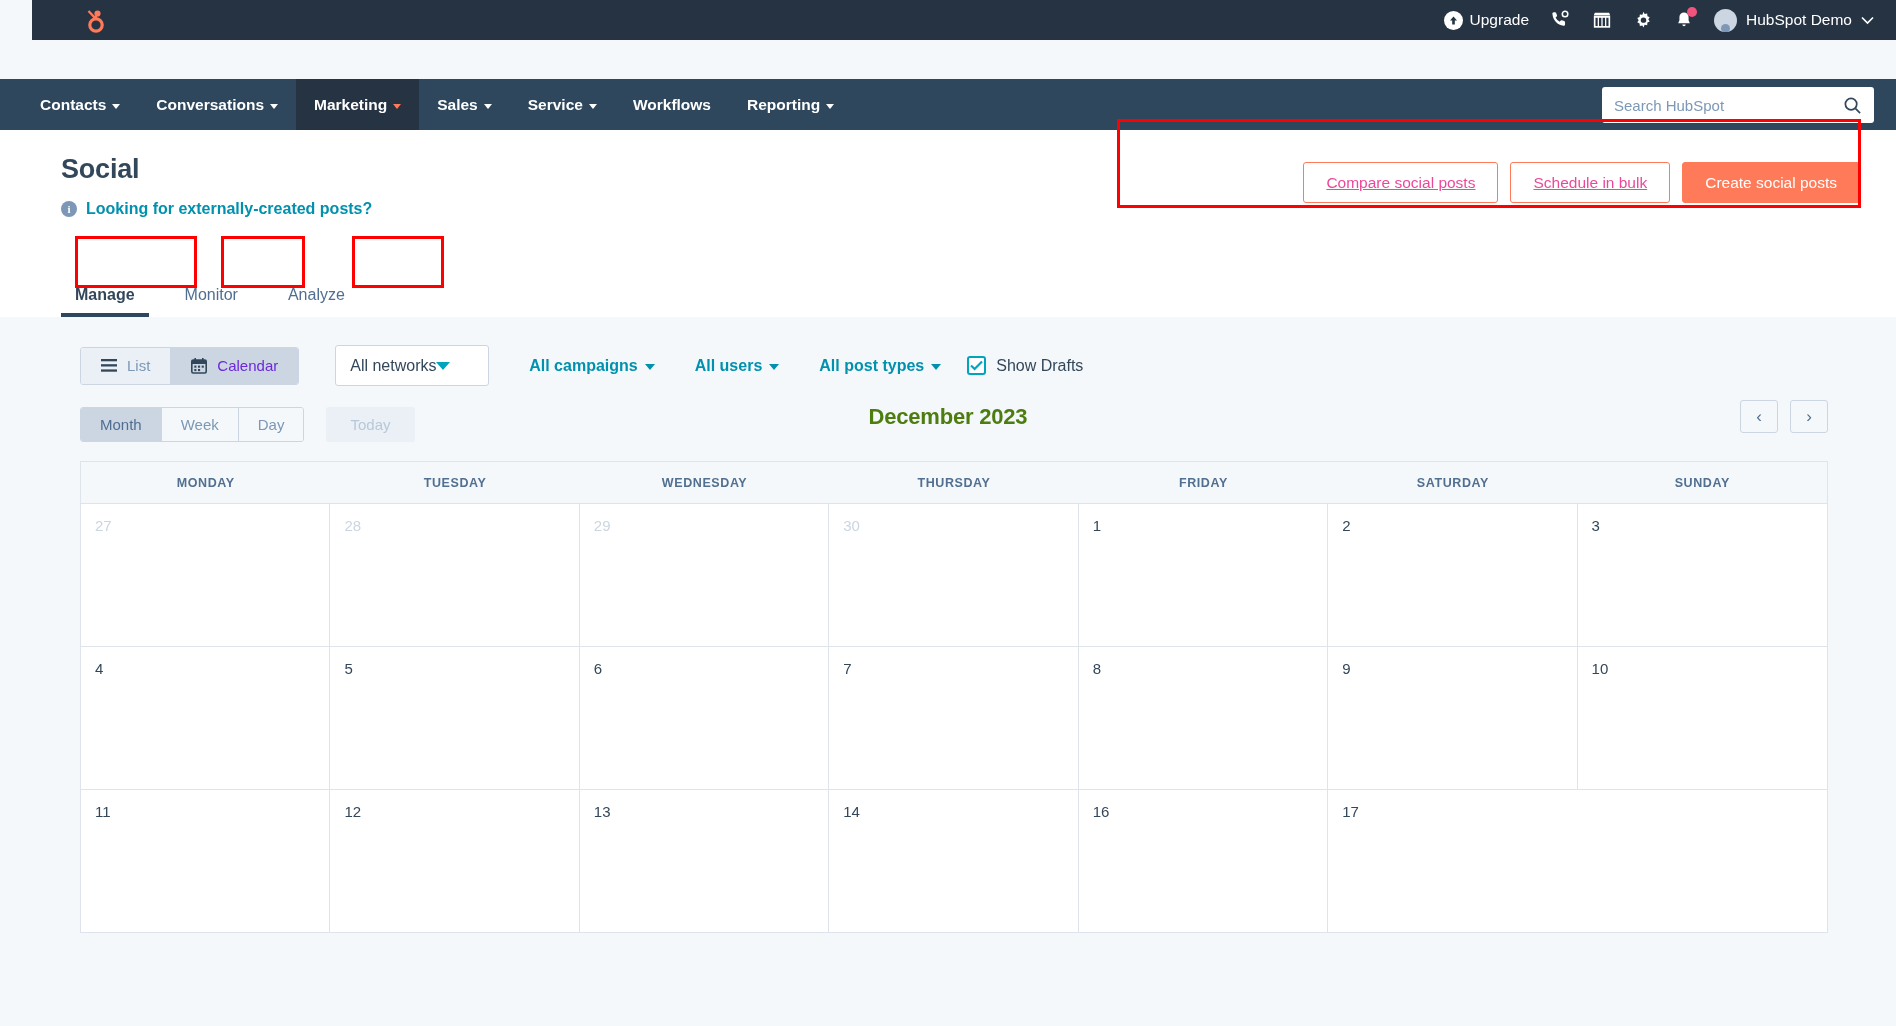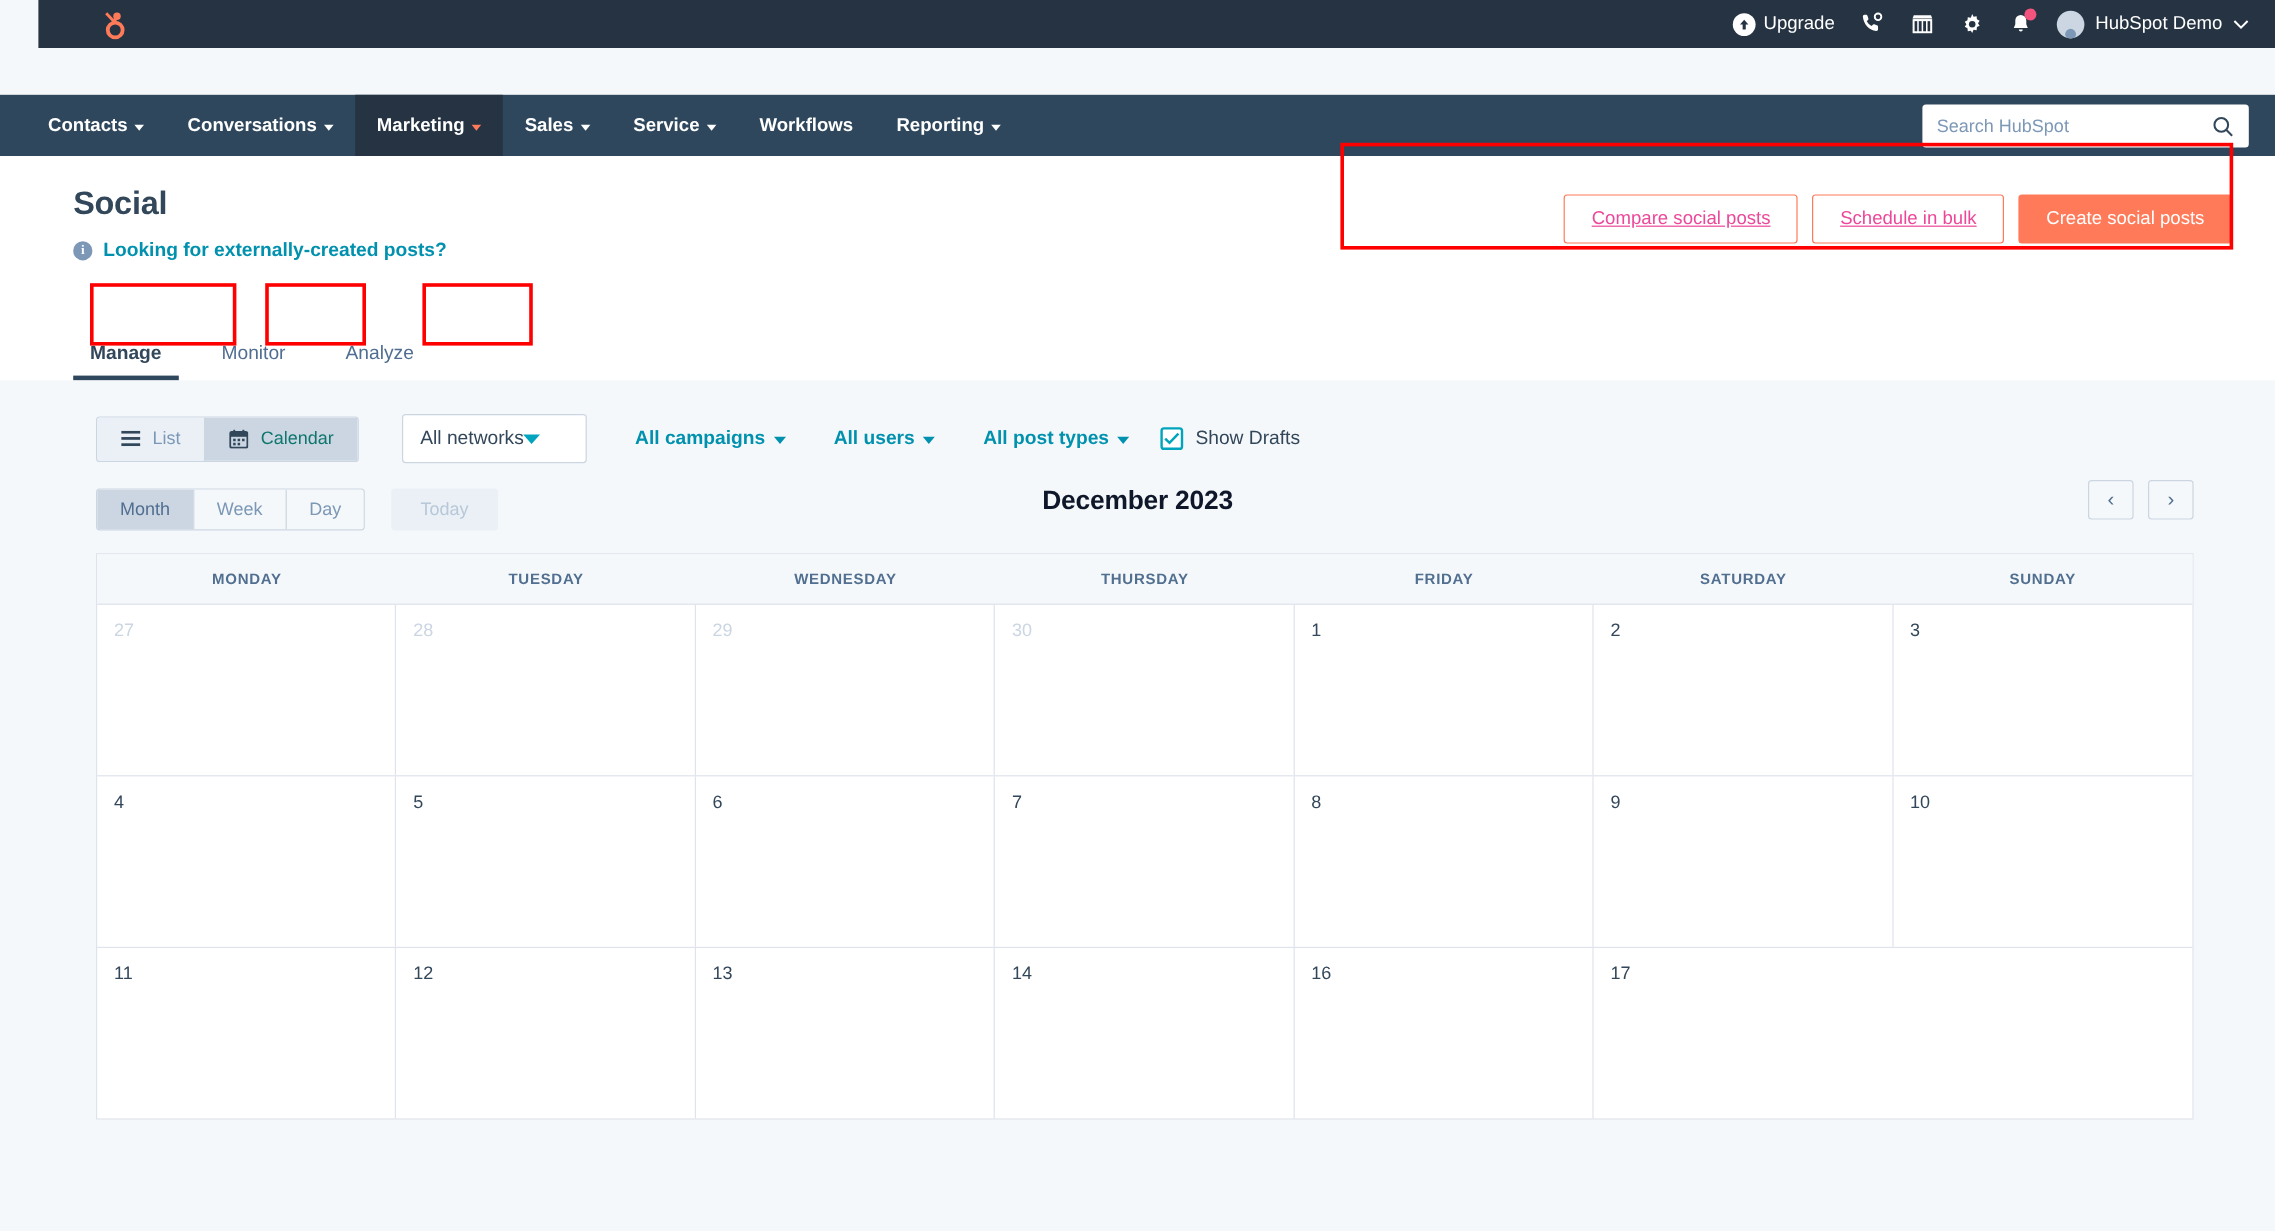--- a/index.html
+++ b/index.html
@@ -107,21 +107,21 @@
   .content { background: #f5f8fa; padding: 0; position: relative; height: 790px; }
 
   .filterbar {
     display: flex; align-items: center; padding: 28px 0 0 80px; gap: 0;
   }
   .viewtoggle { display: flex; border-radius: 3px; overflow: hidden; border: 1px solid #cbd6e2; }
   .vt-btn {
     height: 36px; display: flex; align-items: center; gap: 10px;
     padding: 0 20px; font-size: 15px; color: #7c98b6; background: #eaf0f6; cursor: pointer;
   }
-  .vt-btn.active { background: #cbd6e2; color: #0f766e; }
+  .vt-btn.active { background: #cbd6e2; color: #6d28d9; }
   .vt-btn + .vt-btn { border-left: 1px solid #cbd6e2; }
 
   .selectbox {
     margin-left: 36px; width: 154px; height: 41px; background: #fff;
     border: 1px solid #cbd6e2; border-radius: 3px;
     display: flex; align-items: center; justify-content: flex-start;
     padding: 0 14px; font-size: 16px; color: #33475b; cursor: pointer;
   }
   .dd-caret { width: 0; height: 0; border-left: 7px solid transparent; border-right: 7px solid transparent; border-top: 8px solid #00a4bd; }
 
@@ -148,21 +148,21 @@
   }
   .rt-btn.active { background: #cbd6e2; color: #506e91; }
   .rt-btn + .rt-btn { border-left: 1px solid #cbd6e2; }
   .today-btn {
     margin-left: 22px; height: 35px; padding: 0 24px; border-radius: 3px;
     background: #eaf0f6; color: #b8c8d8; font-size: 15px;
     display: flex; align-items: center; cursor: default;
   }
   .monthlabel {
     position: absolute; left: 0; right: 0; text-align: center;
-    font-size: 22px; font-weight: 700; color: #0f172a; letter-spacing: -0.2px;
+    font-size: 22px; font-weight: 700; color: #4d7c0f; letter-spacing: -0.2px;
     top: 18px; pointer-events: none;
   }
   .navarrows { position: absolute; right: 68px; top: 14px; display: flex; gap: 12px; }
   .arrow-btn {
     width: 38px; height: 33px; background: #f5f8fa; border: 1px solid #cbd6e2;
     border-radius: 3px; display: flex; align-items: center; justify-content: center;
     color: #516f90; font-size: 17px; cursor: pointer;
   }
 
   

